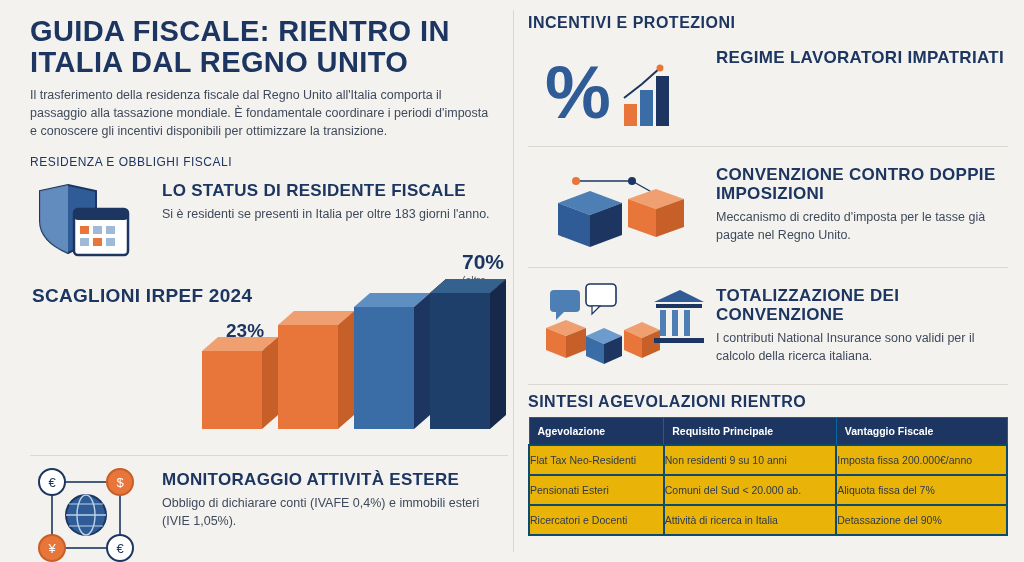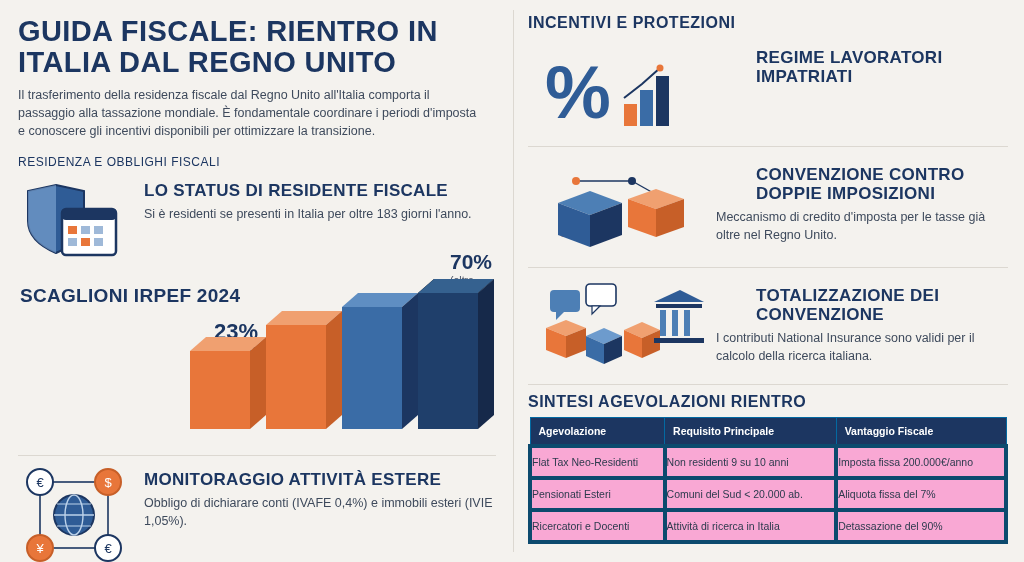--- a/index.html
+++ b/index.html
@@ -15,21 +15,21 @@
     color: #1f3864;
   }
   .page {
     position: relative;
     width: 1024px;
     height: 562px;
     background: #f4f2ee;
   }
   .col-left {
     position: absolute;
-    left: 0; top: 0;
+    left: 12px; top: 0;
     width: 512px; height: 472px;
     box-sizing: border-box;
     padding: 12px 16px 0 18px;
   }
   .col-right {
     position: absolute;
     left: 512px; top: 0;
     width: 512px; height: 424px;
     box-sizing: border-box;
     padding: 12px 16px 0 16px;
@@ -63,21 +63,21 @@
     margin: 0 0 8px 0;
   }
   .rule {
     height: 1px;
     background: #dcd8d1;
     margin: 10px 0 10px 0;
   }
   .block {
     display: flex;
     align-items: flex-start;
-    gap: 14px;
+    gap: 20px;
     justify-content: center;
   }
   .icon-wrap {
     flex: 0 0 auto;
     width: 112px;
     display: flex;
     align-items: center;
     justify-content: center;
   }
   .blk-text { flex: 1 1 auto; padding-top: 4px; }
@@ -106,21 +106,21 @@
     font-weight: bold;
     line-height: 1.15;
     color: #1c3661;
     letter-spacing: 0.3px;
   }
   .bar-ann {
     position: absolute;
     text-align: left;
   }
   .bar-ann .pct {
-    font-size: 22px;
+    font-size: 19px;
     font-weight: bold;
     color: #1c3661;
     display: block;
     line-height: 1;
   }
   .bar-ann .sub {
     font-size: 10.5px;
     color: #4a5568;
     display: block;
     margin-top: 2px;
@@ -147,21 +147,20 @@
     justify-content: center;
   }
   .r-text { flex: 1 1 auto; padding-top: 6px; }
   .r-title {
     font-size: 17px;
     font-weight: bold;
     line-height: 1.12;
     letter-spacing: 0.3px;
     color: #1c3661;
     margin-bottom: 6px;
-    margin-left: 40px;
   }
   .r-body {
     font-size: 12.5px;
     line-height: 1.42;
     color: #3e4a5c;
   }
   table.fiscal {
     width: 100%;
     border-collapse: collapse;
     font-size: 10.5px;
@@ -170,24 +169,24 @@
   table.fiscal th {
     background: #1c3661;
     color: #ffffff;
     text-align: left;
     font-weight: bold;
     padding: 7px 8px;
     border: 1px solid #0369a1;
     font-size: 10.5px;
   }
   table.fiscal td {
-    background: #f9a8d4;
+    background: #eab308;
     color: #2c3a4d;
     padding: 8px 0;
-    border: 4px solid #0c4a6e;
+    border: 2px solid #0c4a6e;
   }
   .hr-soft { height:1px; background:#dcd8d1; margin:8px 0; }
 </style>
 </head>
 <body>
 
 <div class="page">
 
   <div class="vdiv"></div>
 
@@ -318,21 +317,21 @@
           <polygon points="30,44 62,56 62,88 30,76" fill="#2f5c96"></polygon>
           <polygon points="94,44 62,56 62,88 94,76" fill="#1c3661"></polygon>
 
           <polygon points="100,40 128,30 156,40 128,50" fill="#f0a070"></polygon>
           <polygon points="100,40 128,50 128,78 100,68" fill="#e8763a"></polygon>
           <polygon points="156,40 128,50 128,78 156,68" fill="#c75f28"></polygon>
         </svg>
       </div>
       <div class="r-text">
         <div class="r-title">CONVENZIONE CONTRO DOPPIE IMPOSIZIONI</div>
-        <div class="r-body">Meccanismo di credito d'imposta per le tasse già oltre nel Regno Unito.</div>
+        <div class="r-body">Meccanismo di credito d'imposta per le tasse già pagate nel Regno Unito.</div>
       </div>
     </div>
 
     <div class="hr-soft"></div>
 
     <div class="r-block">
       <div class="r-icon">
         <svg width="176" height="92" viewBox="0 0 176 92">
           <rect x="22" y="10" width="30" height="22" rx="4" fill="#4d7fb5"></rect>
           <polygon points="28,32 28,40 36,32" fill="#4d7fb5"></polygon>

